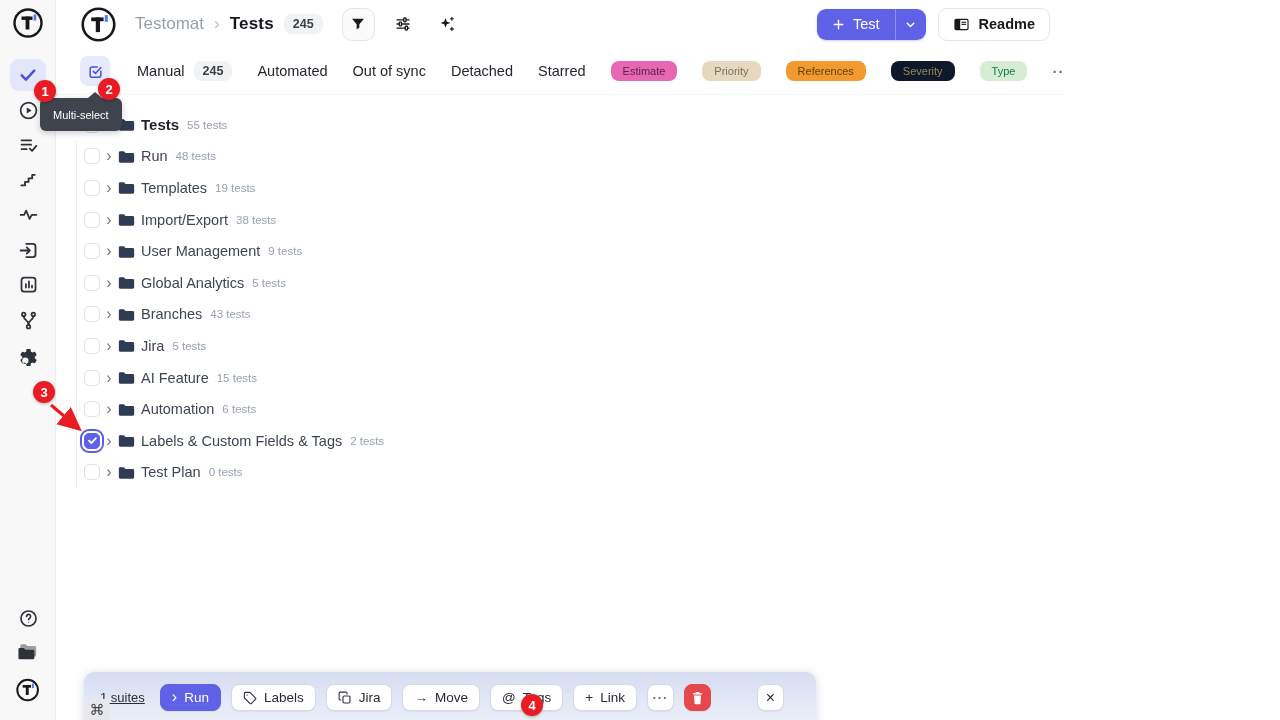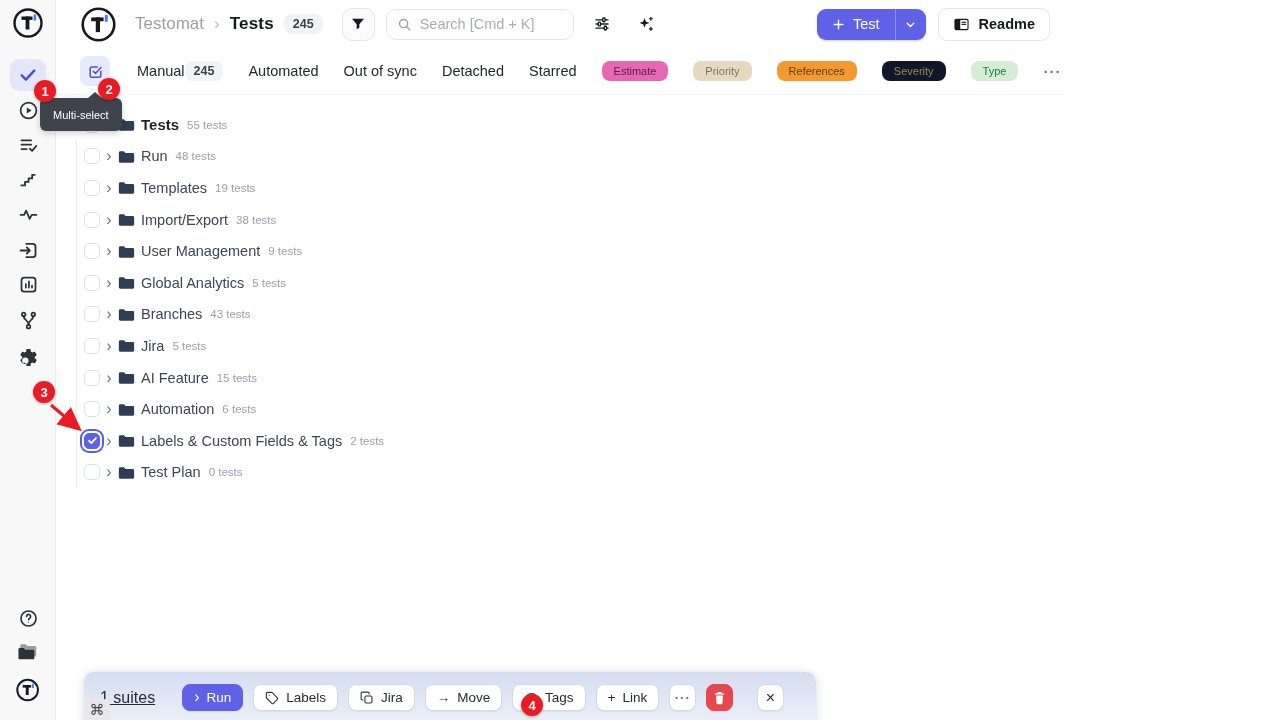--- a/index.html
+++ b/index.html
@@ -27,41 +27,41 @@
   .search input::placeholder { color:#a6adb8; }
   .hicon { margin-left:19px; cursor:pointer; display:flex; }
   .hspacer { flex:1; }
   .testsplit { display:flex; height:31px; border-radius:9px; overflow:hidden; box-shadow:0 1px 2px rgba(60,70,180,.25); }
   .testmain { background:#5f61e6; color:#fff; font-size:14.5px; font-weight:500; display:flex; align-items:center; gap:8px; padding:0 15px; cursor:pointer; }
   .testdrop { background:#5f61e6; width:31px; display:flex; align-items:center; justify-content:center; border-left:1px solid rgba(255,255,255,.30); cursor:pointer; }
   .readme { margin-left:12px; margin-right:14px; height:33px; border:1px solid #e4e6ea; border-radius:9px; background:#fff; display:flex; align-items:center; gap:9px; padding:0 14px; font-size:14.5px; font-weight:600; color:#17191d; cursor:pointer; }
   
   .tabsrow { position:absolute; left:56px; top:48px; right:0; height:47px; display:flex; align-items:center; padding-left:24px; gap:25px; border-bottom:1px solid #f4f5f7; background:#fff; }
   .mstile { width:30px; height:30px; flex:0 0 auto; border-radius:8px; background:#e7eafc; display:flex; align-items:center; justify-content:center; cursor:pointer; }
-  .tab { display:flex; align-items:center; font-size:14.5px; color:#24272e; cursor:pointer; white-space:nowrap; }
+  .tab { display:flex; align-items:center; gap:9px; font-size:14.5px; color:#24272e; cursor:pointer; white-space:nowrap; }
   .tagpill { font-size:11px; padding:4px 12px; border-radius:8px; cursor:pointer; white-space:nowrap; }
   .moredots { color:#6b7076; font-size:15px; letter-spacing:1px; font-weight:700; cursor:pointer; }
   
   .tree { position:absolute; left:56px; top:109px; right:0; }
   .guide { position:absolute; left:20px; top:32px; width:1px; height:347px; background:#ededf0; }
   .trow { height:31.6px; display:flex; align-items:center; padding-left:28px; cursor:pointer; position:relative; }
   .cb { width:16px; height:16px; border:1.5px solid #dde1e8; border-radius:5px; background:#fff; flex:0 0 auto; display:flex; align-items:center; justify-content:center; }
   .cb svg { display:none; }
   .chev { width:8px; margin-left:5px; font-size:16px; line-height:1; color:#6f7684; text-align:center; }
   .fold { margin-left:5px; margin-right:6px; display:flex; }
   .label { font-size:14.5px; color:#3d4556; }
   .count { margin-left:8px; font-size:11.5px; color:#98a1b0; }
   .trow.root .label { font-weight:700; font-size:15px; color:#1d212a; }
   .trow.checked .cb { background:#5f61e6; border-color:#5f61e6; box-shadow:0 0 0 2px #fff, 0 0 0 4px #5c5ee0; }
   .trow.checked .cb svg { display:block; }
   
   .bbar { position:absolute; left:84px; top:672px; width:732px; height:58px; border-radius:10px;
     background:linear-gradient(#d6ddf1,#eef2fa); box-shadow:0 1px 8px rgba(90,110,160,.28);
     display:flex; align-items:flex-start; padding:12px 16px 0; gap:10px; z-index:6; }
-  .bsel { font-size:16px; color:#272c35; text-decoration:underline; line-height:27px; margin-right:17px; cursor:pointer; white-space:nowrap; }
+  .bsel { font-size:13px; color:#272c35; text-decoration:underline; line-height:27px; margin-right:5px; cursor:pointer; white-space:nowrap; }
   .bb { height:27px; display:inline-flex; align-items:center; gap:7px; padding:0 11px; background:#fff; border:1px solid #d6dae3; border-radius:8px; font-size:13.5px; color:#262b33; cursor:pointer; box-shadow:0 1px 1px rgba(0,0,0,.05); white-space:nowrap; }
   .bb .bico { display:flex; }
   .bb.runbtn { background:#5f61e6; border-color:#5f61e6; color:#fff; font-weight:500; }
   .bb.runbtn .glyph { font-size:16px; line-height:1; margin-top:-2px; }
   .bb.sq { width:27px; padding:0; justify-content:center; }
   .bb.danger { background:#e5484d; border-color:#e5484d; }
   .bb.closebtn { margin-left:auto; margin-right:16px; width:27px; padding:0; justify-content:center; font-size:16px; color:#2c3037; }
   .glyph { line-height:1; }
   .cmdkey { position:absolute; left:84px; top:699px; width:26px; height:21px; background:#e8e8eb; border-radius:6px 6px 0 0; color:#3e434b; font-size:15px; display:flex; align-items:center; justify-content:center; z-index:7; }
   
@@ -170,29 +170,20 @@
     </div>
     <span class="crumb-app">Testomat</span>
     <span class="crumb-sep">›</span>
     <span class="crumb-page">Tests</span>
     <span class="pillcount">245</span>
     <div class="filterbtn">
       <svg width="16" height="16" viewBox="0 0 24 24">
           <path d="M3 4h18l-7 8.2v5.3l-4 2.5v-7.8z" fill="#17191d"></path>
         </svg>
     </div>
-    <div class="search">
-      <span style="display:flex">
-        <svg width="15" height="15" viewBox="0 0 24 24" fill="none" stroke="#9aa1ac" stroke-width="2.2" stroke-linecap="round">
-            <circle cx="10.5" cy="10.5" r="6.5"></circle>
-            <path d="M15.5 15.5L20.5 20.5"></path>
-          </svg>
-      </span>
-      <input type="text" placeholder="Search [Cmd + K]" style="">
-    </div>
     <div class="hicon">
       <svg width="18" height="18" viewBox="0 0 24 24" fill="none" stroke="#17191d" stroke-width="1.8" stroke-linecap="round">
           <path d="M4 6.5h16M4 12h16M4 17.5h16"></path>
           <rect x="13" y="4" width="3" height="5" rx="1" fill="#fff" stroke="#17191d"></rect>
           <rect x="7" y="9.5" width="3" height="5" rx="1" fill="#fff" stroke="#17191d"></rect>
           <rect x="15" y="15" width="3" height="5" rx="1" fill="#fff" stroke="#17191d"></rect>
         </svg>
     </div>
     <div class="hicon" style="margin-left:26px">
       <svg width="18" height="18" viewBox="0 0 24 24">

